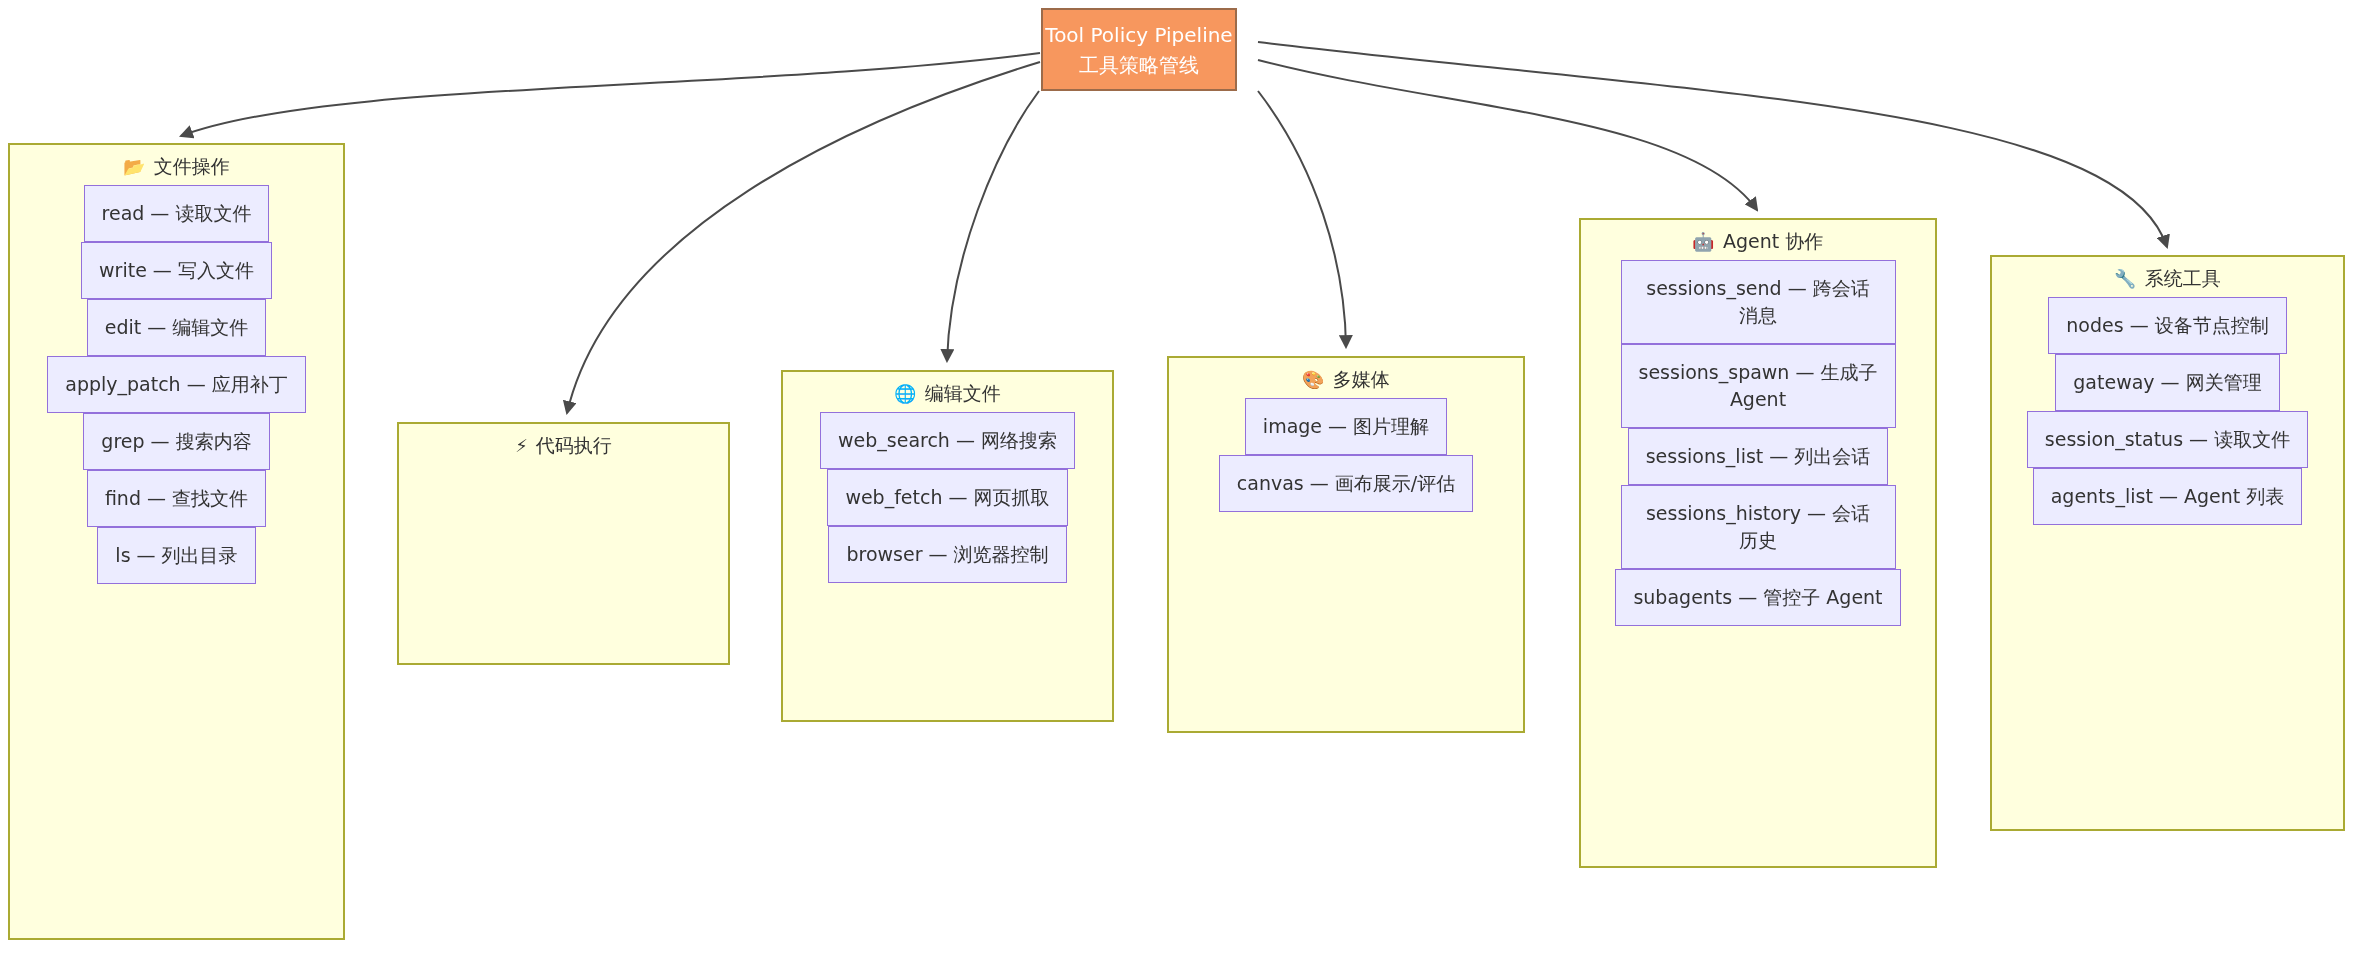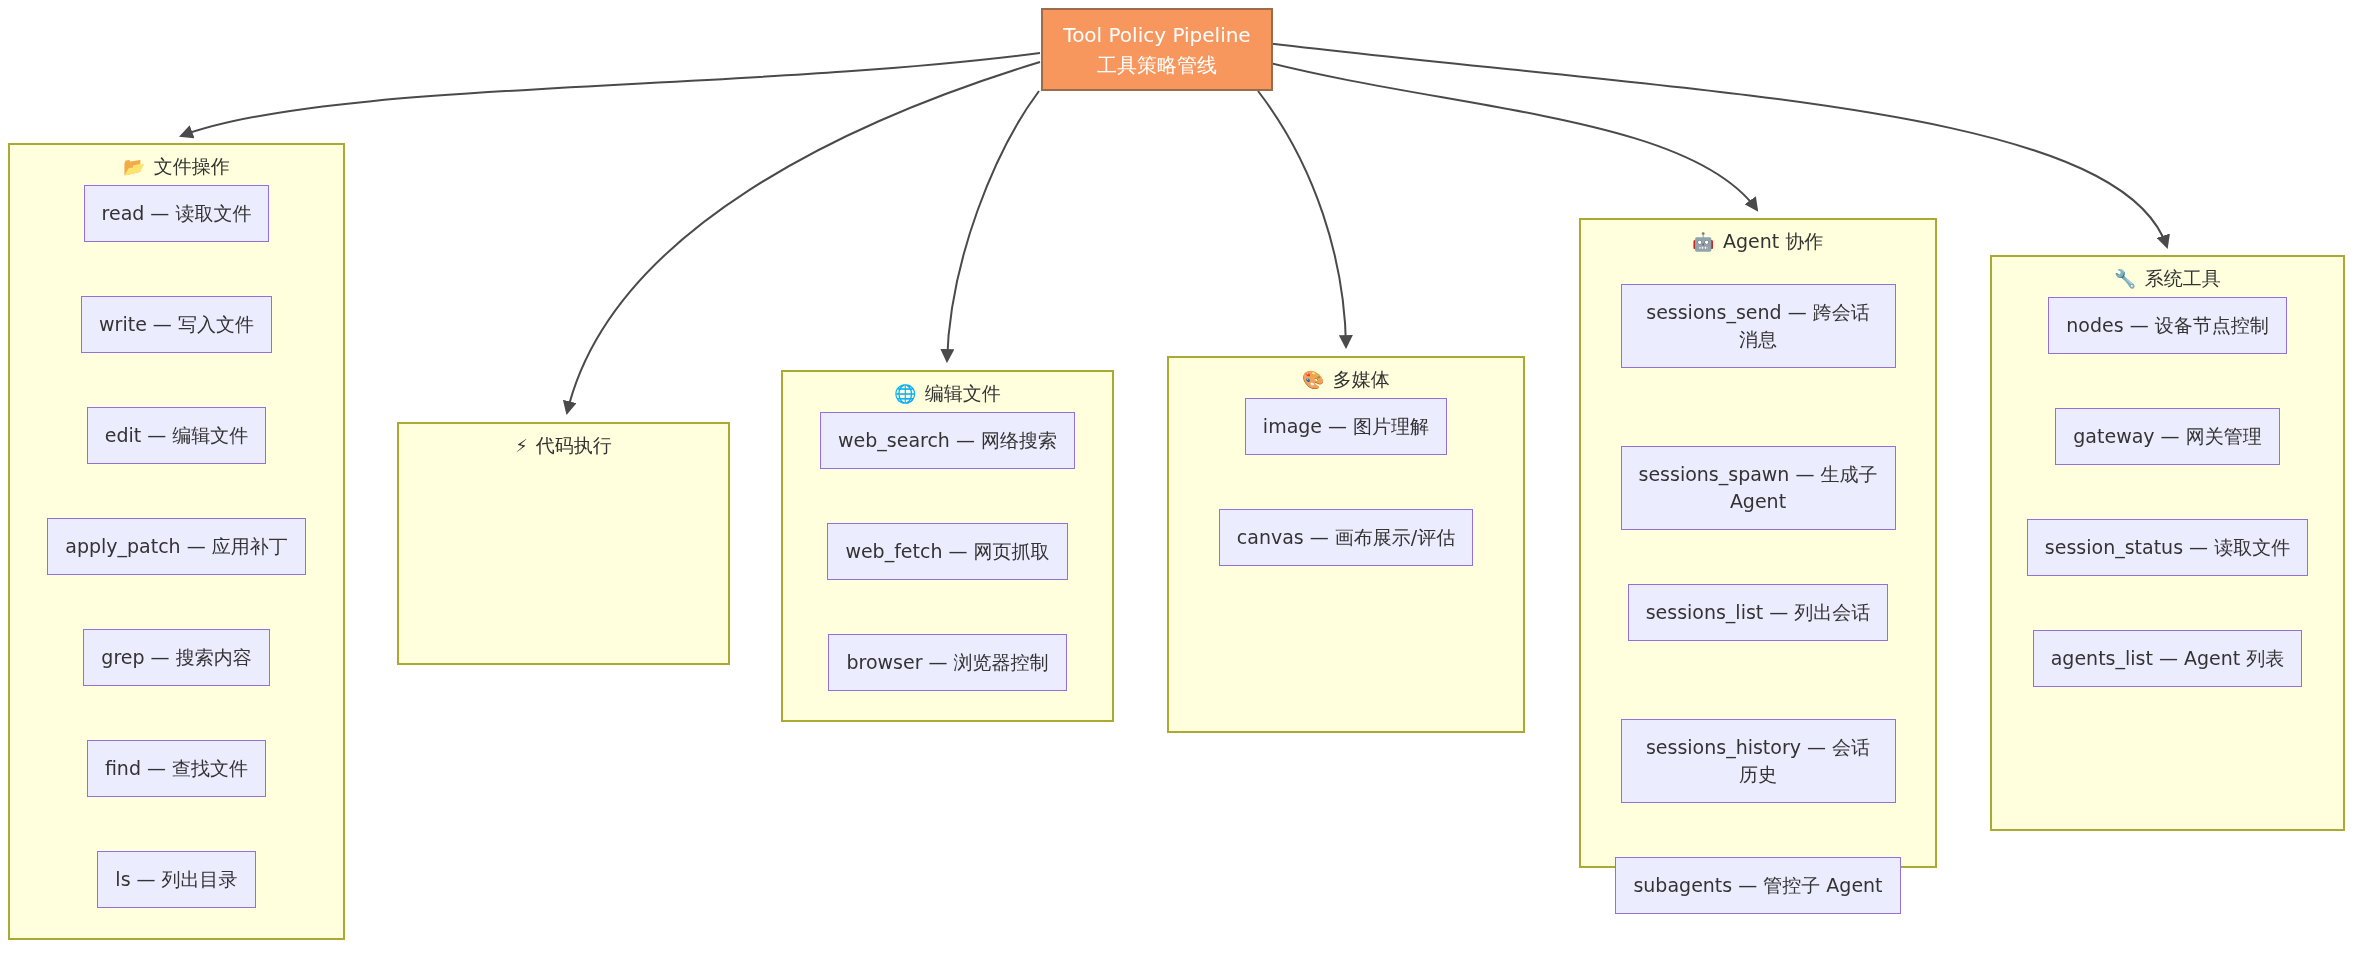--- a/index.html
+++ b/index.html
@@ -4,46 +4,46 @@
 <style>
   html,body{margin:0;padding:0;}
   body{
     width:2368px;height:958px;position:relative;overflow:hidden;
     background:#ffffff;
     font-family:"DejaVu Sans","Liberation Sans",sans-serif;
     color:#333333;
   }
   #edges{position:absolute;left:0;top:0;width:2368px;height:958px;pointer-events:none;}
   .root-node{
-    position:absolute;left:1041px;top:8px;width:232px;height:83px;
+    position:absolute;left:1041px;top:8px;width:196px;height:83px;
     background:#F7975E;border:2px solid #9C6B4A;box-sizing:border-box;
     display:flex;flex-direction:column;align-items:center;justify-content:center;
     color:#ffffff;font-size:20px;line-height:1.5;text-align:center;z-index:3;
   }
   .group{
     position:absolute;box-sizing:border-box;
     background:#FFFFDE;border:2px solid #AAAA33;
     display:flex;flex-direction:column;align-items:center;
     padding-top:8px;z-index:2;
   }
   .group-title{
     display:flex;align-items:center;gap:8px;
     font-size:19px;line-height:27px;color:#333;white-space:nowrap;
   }
   .gicon{font-size:18px;line-height:1;}
   .items{
-    margin-top:5px;display:flex;flex-direction:column;align-items:center;gap:54px;
+    margin-top:5px;display:flex;flex-direction:column;align-items:center;
   }
   .tool-node{
     box-sizing:border-box;background:#ECECFF;border:1.5px solid #9370DB;
     padding:14px 17px;font-size:19px;line-height:27px;text-align:center;
     color:#333;
   }
   .tool-node.nowrap{white-space:nowrap;}
-  .tool-node.wrap{max-width:275px;margin-top:24px;}
+  .tool-node.wrap{max-width:275px;}
   .tool-node.wrap .inner{display:inline-block;max-width:240px;}
 </style>
 </head>
 <body>
 
 <svg id="edges" viewBox="0 0 2368 958">
   <defs>
     <marker id="arrow" viewBox="0 0 10 10" refX="8.5" refY="5" markerWidth="7" markerHeight="7" orient="auto-start-reverse">
       <path d="M0,0 L10,5 L0,10 z" fill="#4A4A4A"></path>
     </marker>

